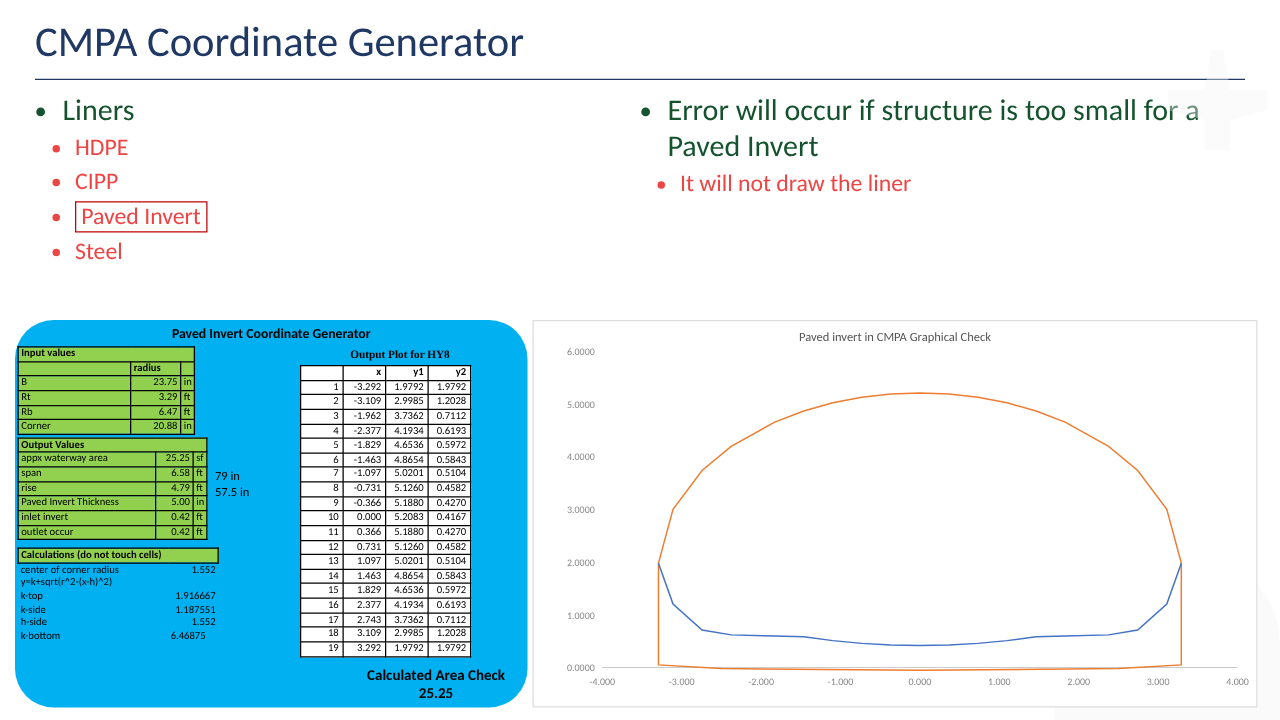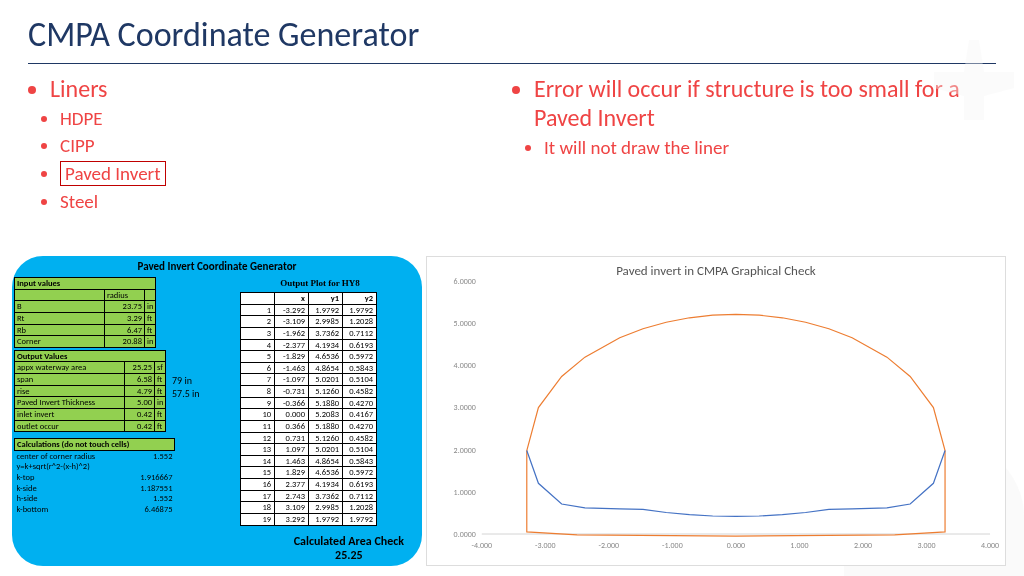--- a/index.html
+++ b/index.html
@@ -12,45 +12,45 @@
   
   .bg-dec { position: absolute; right: 0; top: 40px; width: 100px; height: 80px;
             background: #f4f4f4; clip-path: polygon(10% 40%,40% 40%,45% 0,55% 0,60% 40%,90% 40%,90% 60%,60% 70%,60% 100%,40% 100%,40% 70%,10% 60%); opacity:.4; }
   .bg-dec2 { position:absolute; right:0; bottom:-20px; width:180px; height:160px; background:#f2f2f2; border-radius:50% 50% 0 0; opacity:.35; }
 
   h1.title { font-size: 34px; font-weight: 400; color: #1f3864; padding: 14px 0 6px 28px; }
   .rule { border: none; border-top: 1.5px solid #1f3864; margin: 2px 28px 10px 28px; }
 
   .cols { display: flex; padding: 0 28px; }
   .col { flex: 1; }
-  ul.b1 { list-style: disc; padding-left: 22px; color: #ef4444; }
+  ul.b1 { list-style: disc; padding-left: 22px; color: #14532d; }
   ul.b1 > li { font-size: 24px; margin-bottom: 4px; }
   ul.b2 { list-style: disc; padding-left: 32px; color: #ef4444; }
   ul.b2 > li { font-size: 19px; margin-bottom: 4px; }
   .boxed { display:inline-block; border:1.5px solid #c00000; padding:0 4px; }
 
   
   .pane { position:absolute; left:12px; right:18px; bottom:10px; height:310px; display:flex; }
   .spread { width: 410px; background:#00b0f0; font-size:9px; color:#000; padding:2px 2px 2px 2px; position:relative;border-radius:31px; }
   .sheet-title { text-align:center; font-weight:700; font-size:11px; padding:2px 0 4px; }
   table { border-collapse: collapse; }
   td, th { border:1px solid #000; padding:0 2px; font-size:8.5px; background:#92d050; line-height:1.25; }
-  .hdr td, .hdr th { background:#92d050; font-weight:400; }
+  .hdr td, .hdr th { background:#92d050; font-weight:700; }
   .sec td { background:#92d050; font-weight:700; }
 
   .out-table { position:absolute; top:22px; left:228px; background:#fff; }
   .out-table th, .out-table td { background:#fff; border:1px solid #000; font-size:8.5px; padding:0 3px; text-align:right; min-width:34px;}
   .out-table th { font-weight:700; background:#fff; }
   .out-cap { position:absolute; top:22px; left:228px; width:160px; text-align:center; font-weight:700; font-size:9px;font-family:Liberation Serif, serif; }
 
   .dims { position:absolute; left:160px; top:118px; font-size:10px; color:#000; }
   .area-check { position:absolute; right:18px; bottom:4px; text-align:center; font-weight:700; font-size:12px; }
 
   .chart { flex:1; background:#fff; border:1px solid #ddd; position:relative; margin-left:4px; }
-  .ctitle { text-align:center; font-size:13px; color:#555; padding-top:6px;}
+  .ctitle { text-align:center; font-size:10px; color:#555; padding-top:6px;}
   svg.plot { position:absolute; inset:0; }
   .axis text { font-size:8px; fill:#888; }
   .orange { fill:none; stroke:#ed7d31; stroke-width:1.2; }
   .blue   { fill:none; stroke:#4472c4; stroke-width:1.2; }
 </style>
 </head>
 <body>
 
 <div class="bg-dec"></div>
 <div class="bg-dec2"></div>
@@ -185,21 +185,21 @@
           <tr>
             <td style="min-width:120px;border:none;background:#00b0f0">h-side</td>
             <td style="min-width:40px;text-align:right;border:none;background:#00b0f0">1.552</td>
           </tr>
           <tr>
             <td style="min-width:120px;border:none;background:#00b0f0"></td>
             <td style="min-width:40px;text-align:right;border:none;background:#00b0f0"></td>
           </tr>
           <tr>
             <td style="min-width:120px;border:none;background:#00b0f0">k-bottom</td>
-            <td style="min-width:40px;text-align:right;border:none;background:#00b0f0">6.46875</td>
+            <td style="min-width:40px;text-align:left;border:none;background:#00b0f0">6.46875</td>
           </tr>
         </tbody>
       </table>
 
     <div class="out-cap">Output Plot for HY8</div>
     <table class="out-table" id="optbl" style="top:36px">
         <tbody>
           <tr>
             <th></th>
             <th>x</th>

